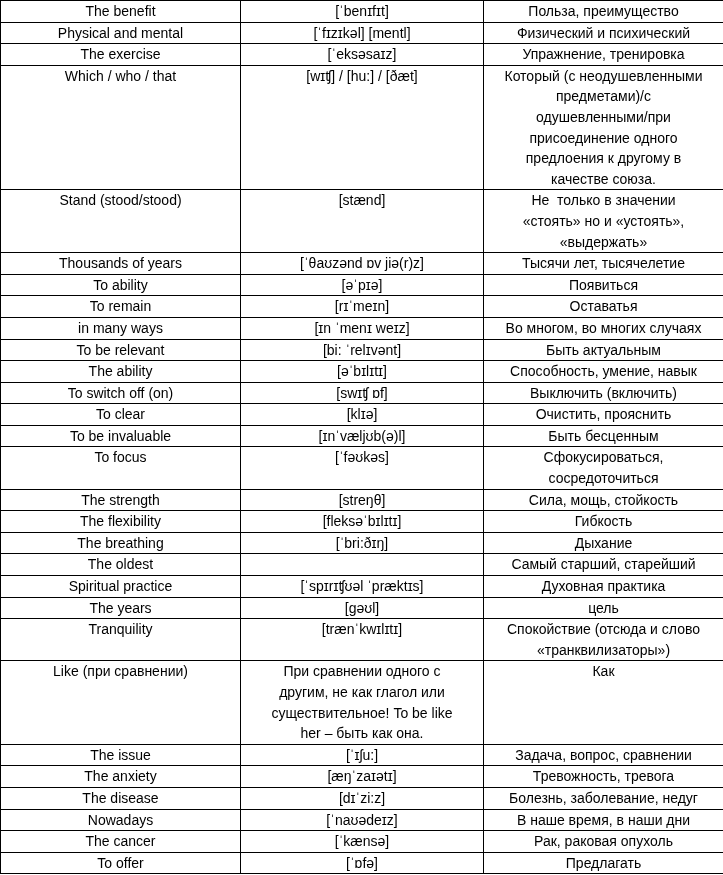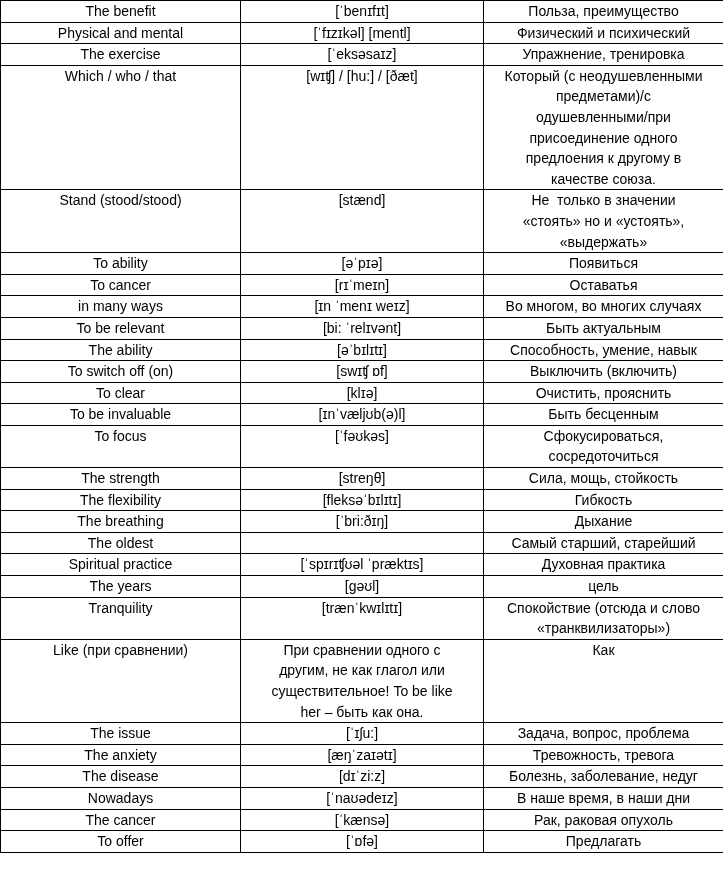--- a/index.html
+++ b/index.html
@@ -73,26 +73,31 @@
 качестве союза.</td>
         </tr>
         <tr>
           <td>Stand (stood/stood)</td>
           <td>[stænd]</td>
           <td>Не  только в значении
 «стоять» но и «устоять»,
 «выдержать»</td>
         </tr>
         <tr>
+          <td>Thousands of years</td>
+          <td>[ˈθaʊzənd ɒv jiə(r)z]</td>
+          <td>Тысячи лет, тысячелетие</td>
+        </tr>
+        <tr>
           <td>To ability</td>
           <td>[əˈpɪə]</td>
           <td>Появиться</td>
         </tr>
         <tr>
-          <td>To cancer</td>
+          <td>To remain</td>
           <td>[rɪˈmeɪn]</td>
           <td>Оставатья</td>
         </tr>
         <tr>
           <td>in many ways</td>
           <td>[ɪn ˈmenɪ weɪz]</td>
           <td>Во многом, во многих случаях</td>
         </tr>
         <tr>
           <td>To be relevant</td>
@@ -165,21 +170,21 @@
           <td>Like (при сравнении)</td>
           <td>При сравнении одного с
 другим, не как глагол или
 существительное! To be like
 her – быть как она.</td>
           <td>Как</td>
         </tr>
         <tr>
           <td>The issue</td>
           <td>[ˈɪʃu:]</td>
-          <td>Задача, вопрос, проблема</td>
+          <td>Задача, вопрос, сравнении</td>
         </tr>
         <tr>
           <td>The anxiety</td>
           <td>[æŋˈzaɪətɪ]</td>
           <td>Тревожность, тревога</td>
         </tr>
         <tr>
           <td>The disease</td>
           <td>[dɪˈzi:z]</td>
           <td>Болезнь, заболевание, недуг</td>

